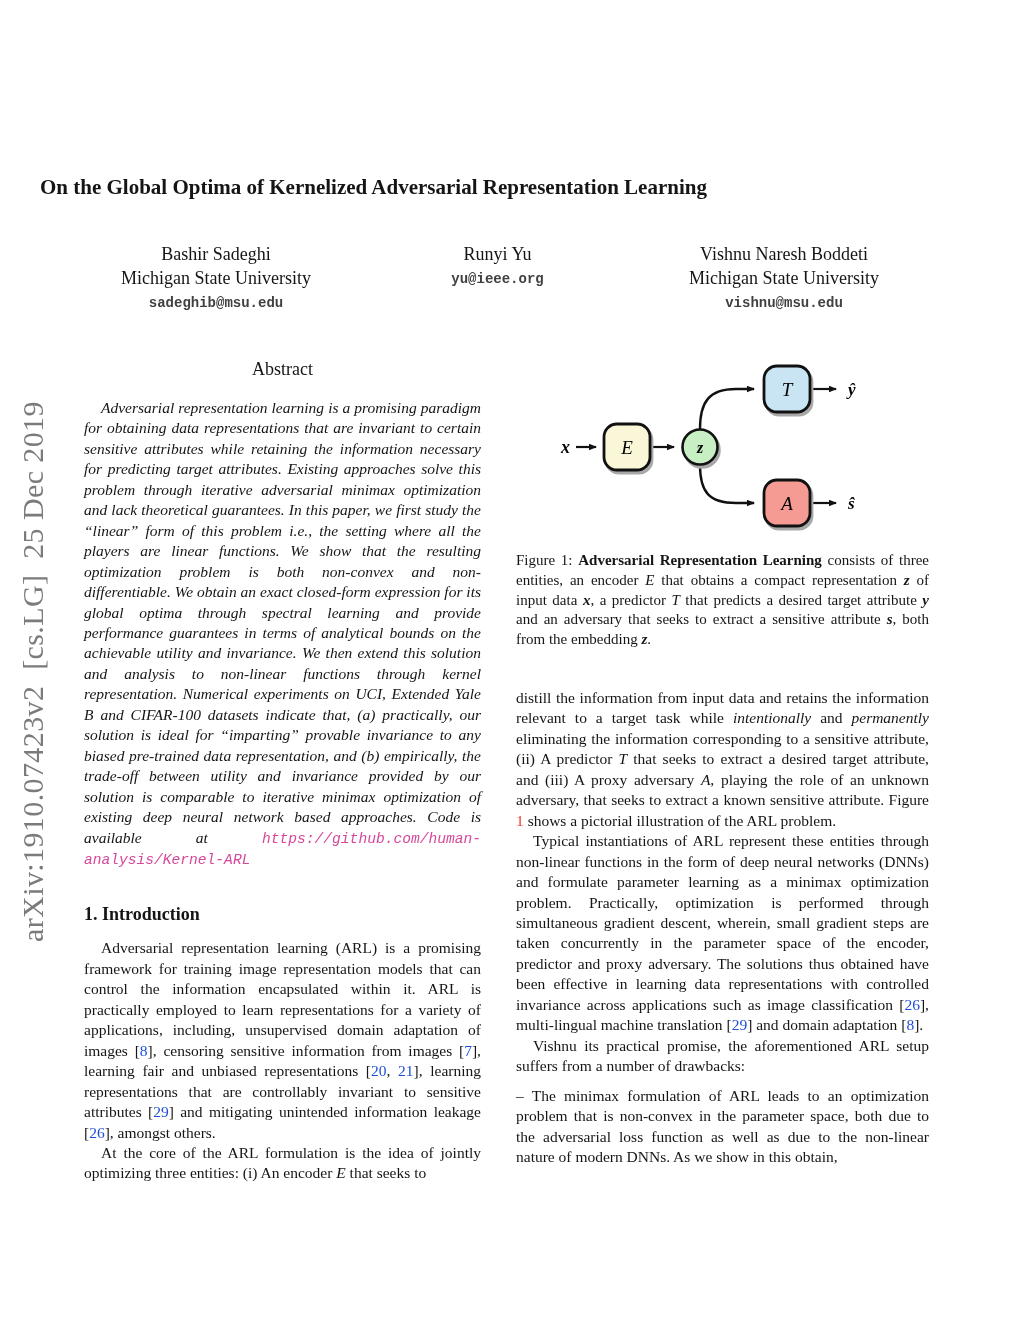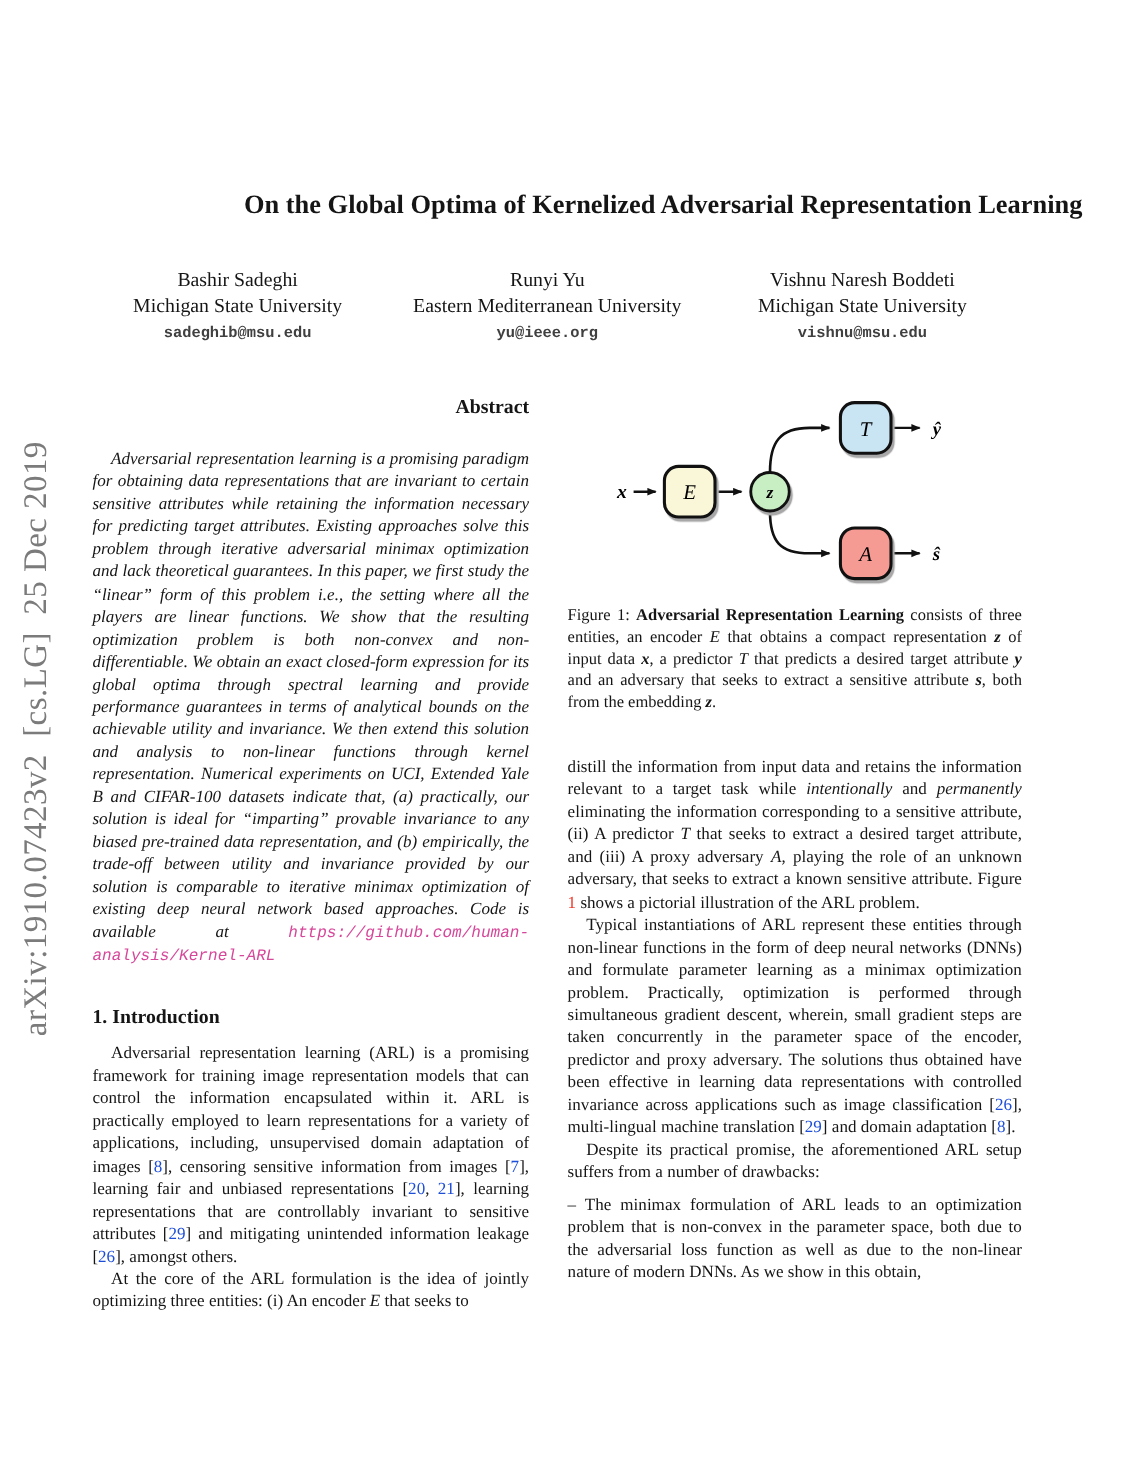--- a/index.html
+++ b/index.html
@@ -11,37 +11,37 @@
   }
   
   .arxiv-sidebar {
     position:absolute; left:16px; top:942px; width:612px; height:40px;
     transform:rotate(-90deg); transform-origin:0 0;
     font-size:30px; color:#7b7b7b; letter-spacing:0.4px; white-space:pre;
     font-family:"Liberation Serif", serif;
   }
   .paper-title {
     position:absolute; top:173px; left:40px; right:40px;
-    text-align:right; font-size:24px; font-weight:bold; line-height:28px;
+    text-align:left; font-size:21px; font-weight:bold; line-height:28px;
   }
   .authors { position:absolute; top:243px; left:0; width:1024px; height:70px; }
   .author { position:absolute; text-align:center; }
   .author.a0 { left:60px;  width:312px; }
   .author.a1 { left:340px; width:315px; }
   .author.a2 { left:628px; width:312px; }
   .author-name  { font-size:18px; line-height:23px; }
   .author-affil { font-size:18px; line-height:24px; }
   .author-email { font-size:14px; line-height:22px; margin-top:2px;
                   font-family:"Liberation Mono", monospace; color:#404040;font-weight:bold; }
 
   .col-left  { position:absolute; left:84px;  top:358px; width:397px; }
   .col-right { position:absolute; left:516px; top:340px; width:413px; }
 
-  .abstract-heading { text-align:right; font-size:18px; font-weight:bold;
-                      line-height:22px; margin-bottom:28px; }
+  .abstract-heading { text-align:center; font-size:18px; font-weight:normal;
+                      line-height:22px; margin-bottom:18px; }
   p.body { font-size:15.5px; line-height:20.45px; text-align:justify; }
   p.indent { text-indent:17px; }
   .abstract-body { font-style:italic; }
   .section-heading { font-size:18px; font-weight:bold; margin:34px 0 13px 0; }
 
   .figure-svg { display:block; width:413px; height:205px; }
   .figure-caption { font-size:15px; line-height:19.8px; text-align:justify; margin-top:6px; }
   .rc-body { margin-top:38px; }
   .drawback-item { margin-top:9px; }
 
@@ -68,21 +68,20 @@
   <h1 class="paper-title">On the Global Optima of Kernelized Adversarial Representation Learning</h1>
 
   <div class="authors">
     <div class="author a0">
       <div class="author-name">Bashir Sadeghi</div>
       <div class="author-affil">Michigan State University</div>
       <div class="author-email">sadeghib@msu.edu</div>
     </div>
     <div class="author a1">
       <div class="author-name">Runyi Yu</div>
-      <div class="author-affil">Eastern Mediterranean University</div>
       <div class="author-email">yu@ieee.org</div>
     </div>
     <div class="author a2">
       <div class="author-name">Vishnu Naresh Boddeti</div>
       <div class="author-affil">Michigan State University</div>
       <div class="author-email">vishnu@msu.edu</div>
     </div>
   </div>
 
   <div class="col-left">
@@ -124,18 +123,18 @@
       <text class="mathlbl" x="271" y="170" font-size="19" text-anchor="middle">A</text>
       <text class="mathlbl" x="332" y="55" font-size="17" font-weight="600">ŷ</text>
       <text class="mathlbl" x="332" y="169" font-size="17" font-weight="600">ŝ</text>
     </svg>
 
     <p class="figure-caption"><span>Figure 1: </span><span class="seg-b">Adversarial Representation Learning</span><span> consists of three entities, an encoder </span><span class="seg-m">E</span><span> that obtains a compact representation </span><span class="seg-mb">z</span><span> of input data </span><span class="seg-mb">x</span><span>, a predictor </span><span class="seg-m">T</span><span> that predicts a desired target attribute </span><span class="seg-mb">y</span><span> and an adversary that seeks to extract a sensitive attribute </span><span class="seg-mb">s</span><span>, both from the embedding </span><span class="seg-mb">z</span><span>.</span></p>
 
     <div class="rc-body">
       <p class="body"><span>distill the information from input data and retains the information relevant to a target task while </span><span class="seg-i">intentionally</span><span> and </span><span class="seg-i">permanently</span><span> eliminating the information corresponding to a sensitive attribute, (ii) A predictor </span><span class="seg-m">T</span><span> that seeks to extract a desired target attribute, and (iii) A proxy adversary </span><span class="seg-m">A</span><span>, playing the role of an unknown adversary, that seeks to extract a known sensitive attribute. Figure </span><span class="seg-figref">1</span><span> shows a pictorial illustration of the ARL problem.</span></p>
       <p class="body indent"><span>Typical instantiations of ARL represent these entities through non-linear functions in the form of deep neural networks (DNNs) and formulate parameter learning as a minimax optimization problem. Practically, optimization is performed through simultaneous gradient descent, wherein, small gradient steps are taken concurrently in the parameter space of the encoder, predictor and proxy adversary. The solutions thus obtained have been effective in learning data representations with controlled invariance across applications such as image classification [</span><span class="seg-ref">26</span><span>], multi-lingual machine translation [</span><span class="seg-ref">29</span><span>] and domain adaptation [</span><span class="seg-ref">8</span><span>].</span></p>
-      <p class="body indent"><span>Despite its practical promise, the aforementioned ARL setup suffers from a number of drawbacks:</span></p>
+      <p class="body indent"><span>Vishnu its practical promise, the aforementioned ARL setup suffers from a number of drawbacks:</span></p>
       <p class="body drawback-item"><span>– The minimax formulation of ARL leads to an optimization problem that is non-convex in the parameter space, both due to the adversarial loss function as well as due to the non-linear nature of modern DNNs. As we show in this obtain,</span></p>
     </div>
   </div>
 
 </div>
 
 </body></html>

